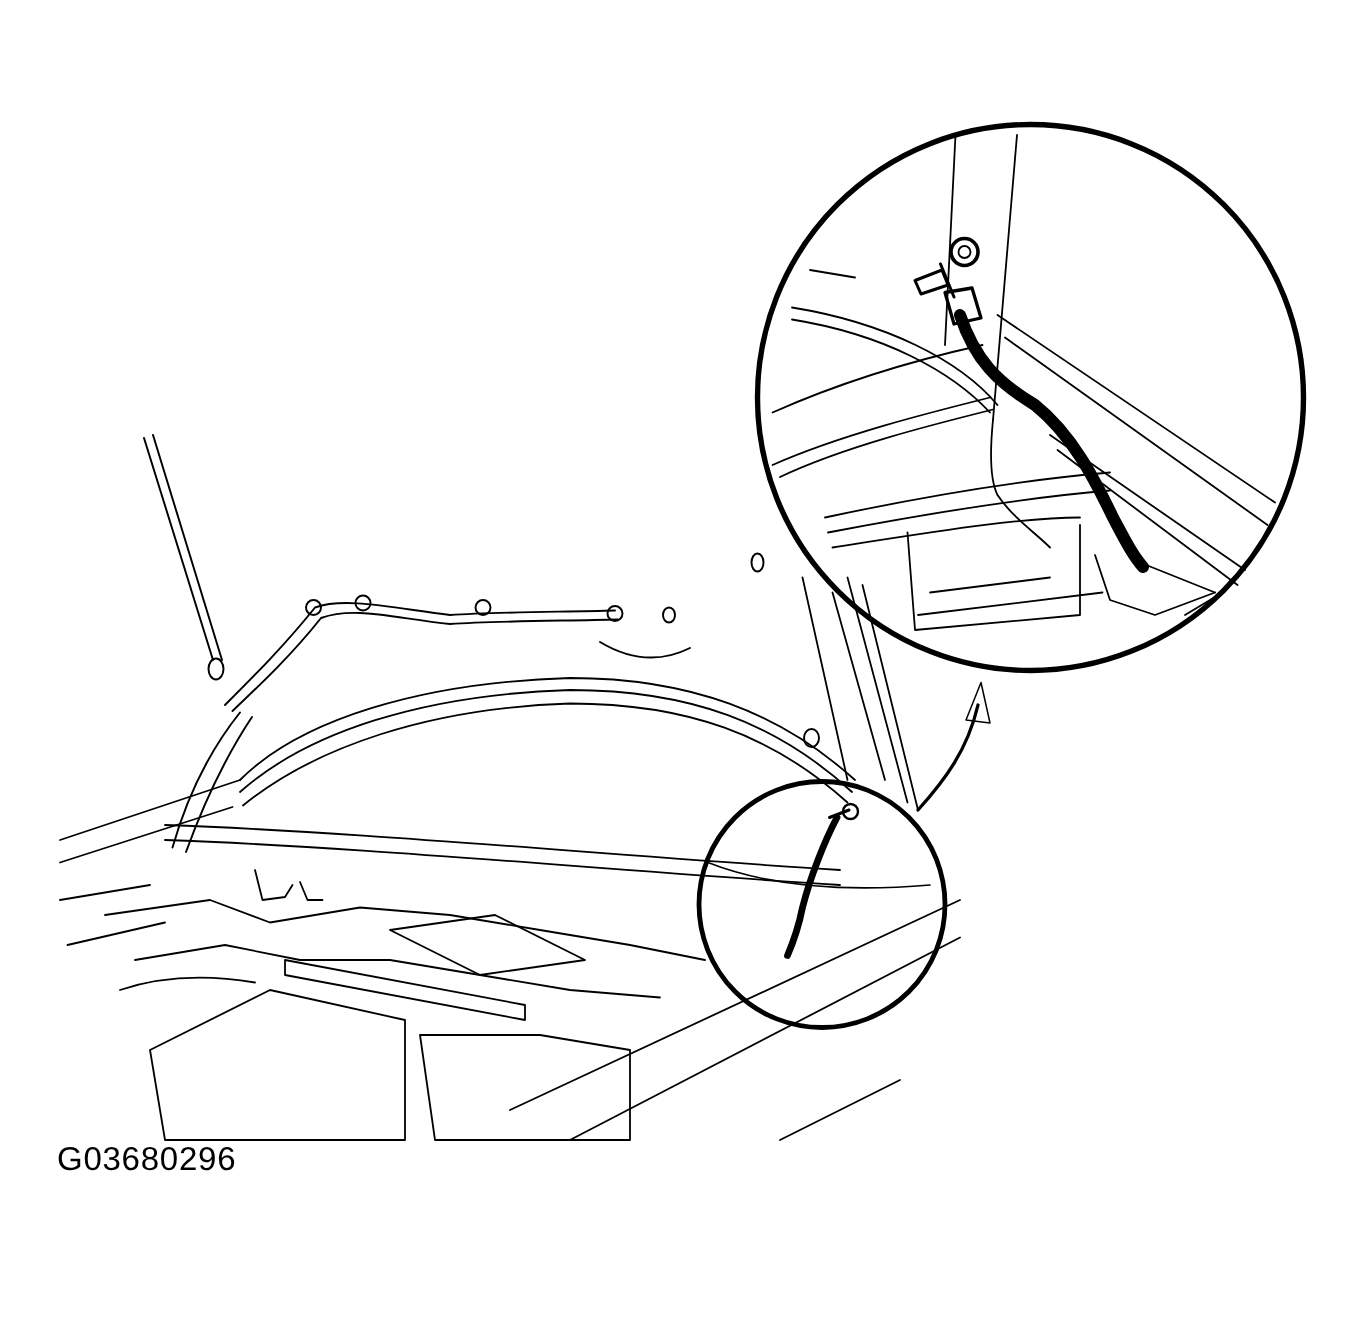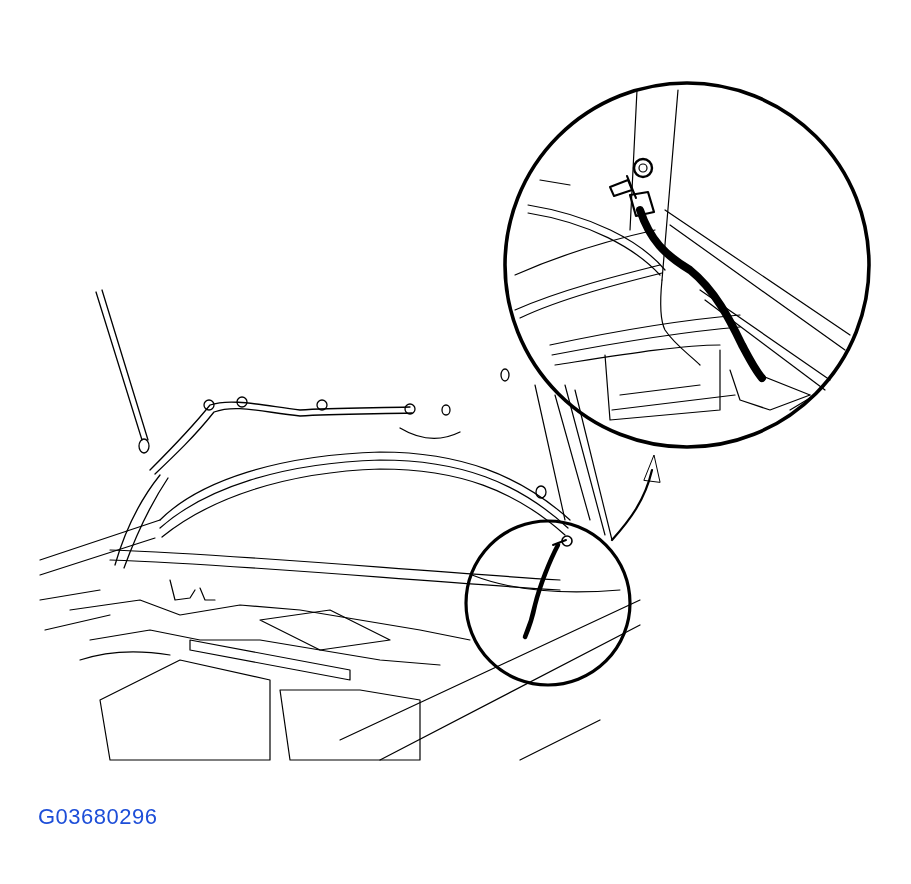--- a/index.html
+++ b/index.html
@@ -1,20 +1,20 @@
 <!DOCTYPE html>
 <html><head>
 <meta charset="utf-8">
 <style>
   html, body { margin: 0; padding: 0; background: #ffffff; }
   body { width: 911px; height: 884px; position: relative; overflow: hidden; }
   #art { position: absolute; left: 0; top: 0; width: 911px; height: 884px; }
   .caption {
-    position: absolute; left: 38px; top: 804px;
-    font-family: "Liberation Sans", sans-serif; font-size: 22px; color: #1d4ed8;
+    position: absolute; left: 38px; top: 760px;
+    font-family: "Liberation Sans", sans-serif; font-size: 22px; color: #000000;
     letter-spacing: 0.5px;
   }
   svg path, svg line, svg ellipse, svg circle, svg polyline { fill: none; stroke: #000; stroke-linecap: round; stroke-linejoin: round; }
 </style>
 </head>
 <body>
 
 <svg id="art" viewBox="0 0 911 884" xmlns="http://www.w3.org/2000/svg">
 
   <g stroke-width="1.3">

